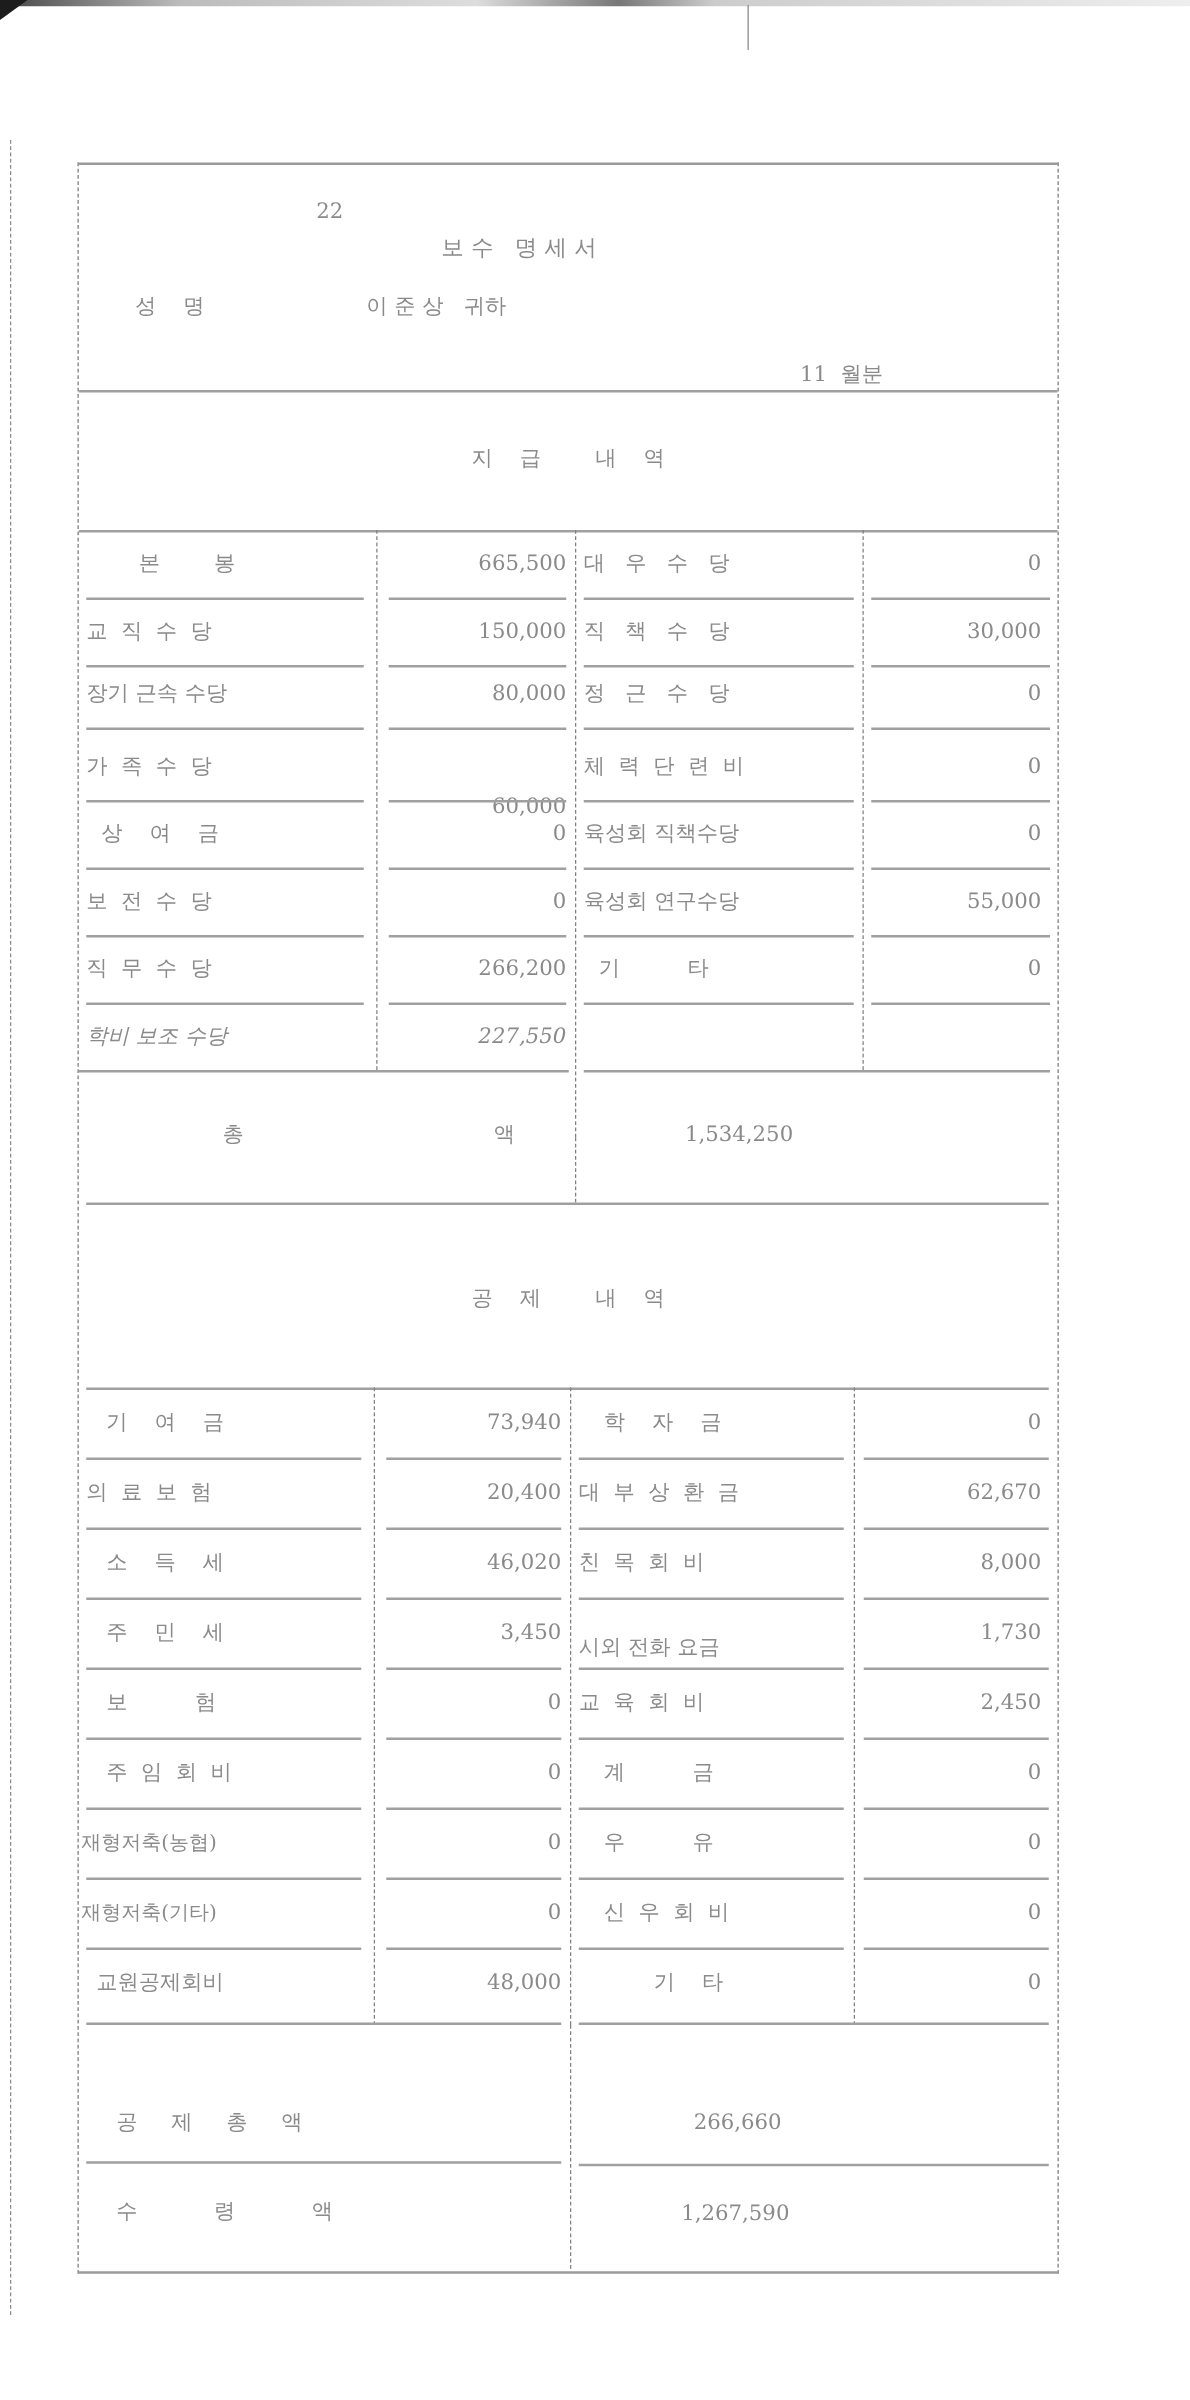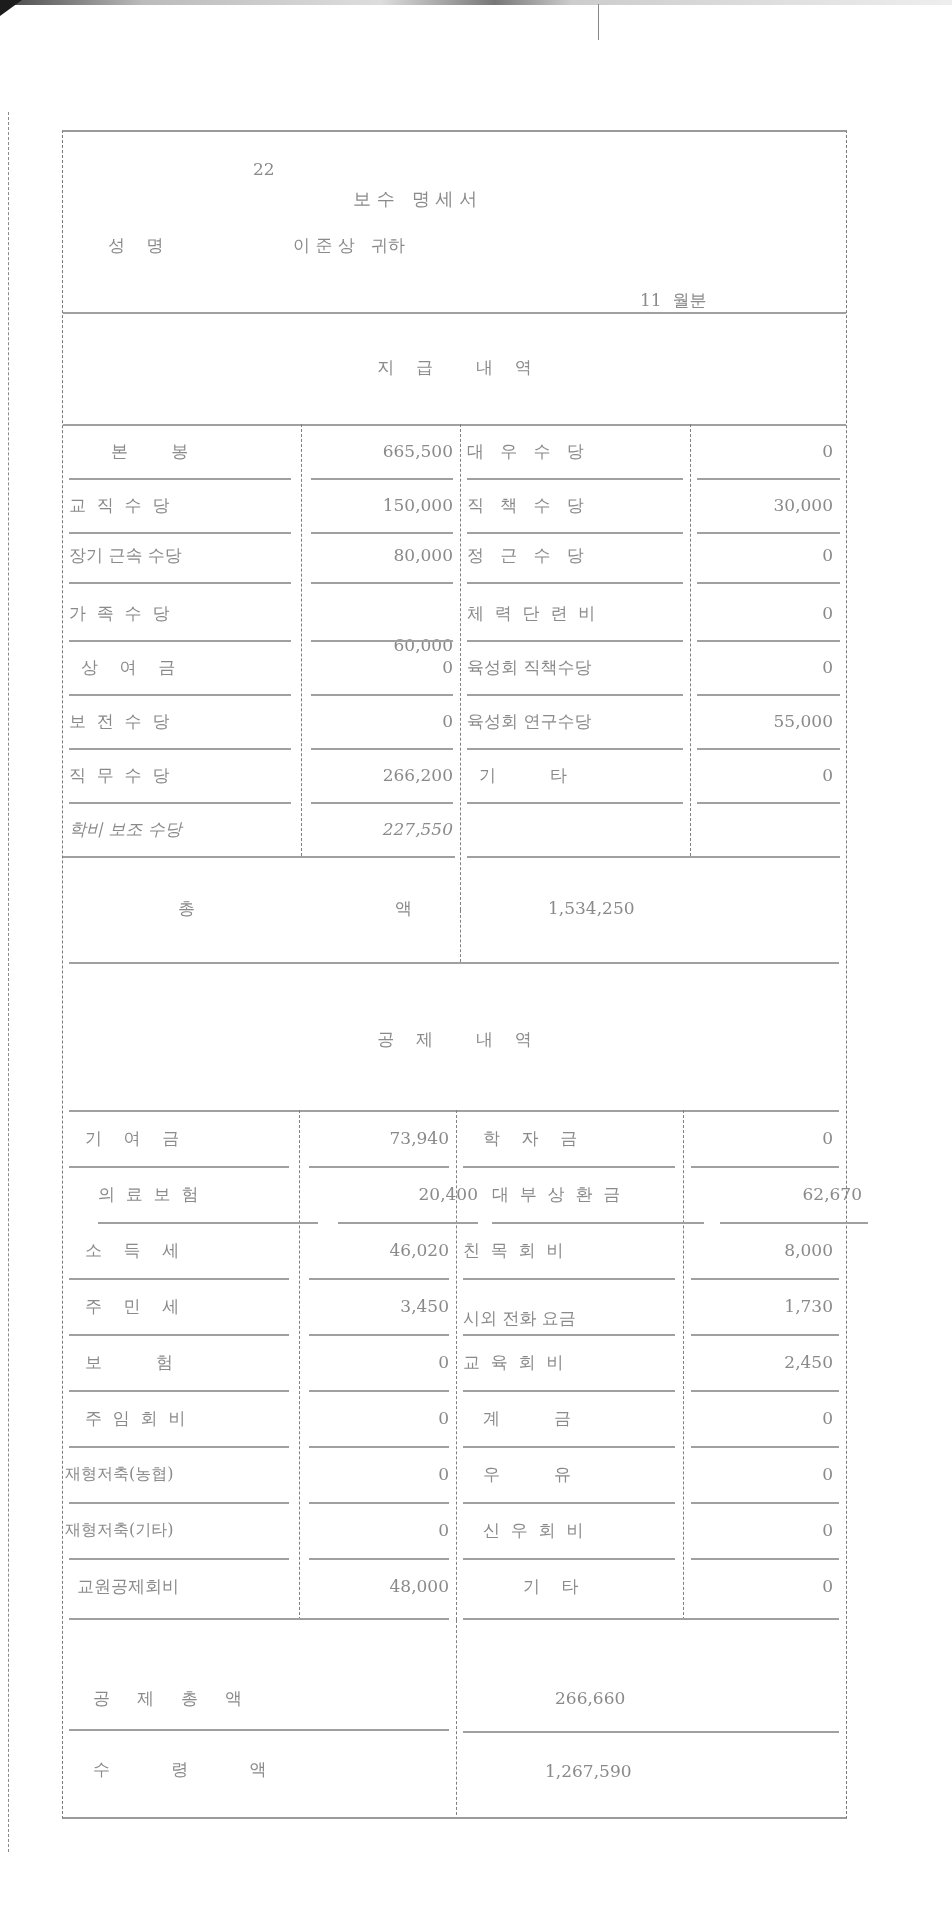--- a/index.html
+++ b/index.html
@@ -152,21 +152,21 @@
     <div class="abs" style="left:0; top:0; width:783px; height:56px;">
       <div class="txt" style="left:22px; top:18px;">기    여    금</div>
       <div class="num" style="left:238px; top:18px; width:148px;">73,940</div>
       <div class="txt" style="left:420px; top:18px;">학    자    금</div>
       <div class="num" style="left:625px; top:18px; width:145px;">0</div>
       <div class="hline" style="left:6px; top:56px; width:220px;"></div>
         <div class="hline" style="left:246px; top:56px; width:140px;"></div>
         <div class="hline" style="left:400px; top:56px; width:212px;"></div>
         <div class="hline" style="left:628px; top:56px; width:148px;"></div>
     </div>
-    <div class="abs" style="left:0; top:56px; width:783px; height:56px;margin-left:29px;">
+    <div class="abs" style="left:0; top:56px; width:783px; height:56px;">
       <div class="txt" style="left:6px; top:18px;">의  료  보  험</div>
       <div class="num" style="left:238px; top:18px; width:148px;">20,400</div>
       <div class="txt" style="left:400px; top:18px;">대  부  상  환  금</div>
       <div class="num" style="left:625px; top:18px; width:145px;">62,670</div>
       <div class="hline" style="left:6px; top:56px; width:220px;"></div>
         <div class="hline" style="left:246px; top:56px; width:140px;"></div>
         <div class="hline" style="left:400px; top:56px; width:212px;"></div>
         <div class="hline" style="left:628px; top:56px; width:148px;"></div>
     </div>
     <div class="abs" style="left:0; top:112px; width:783px; height:56px;">

